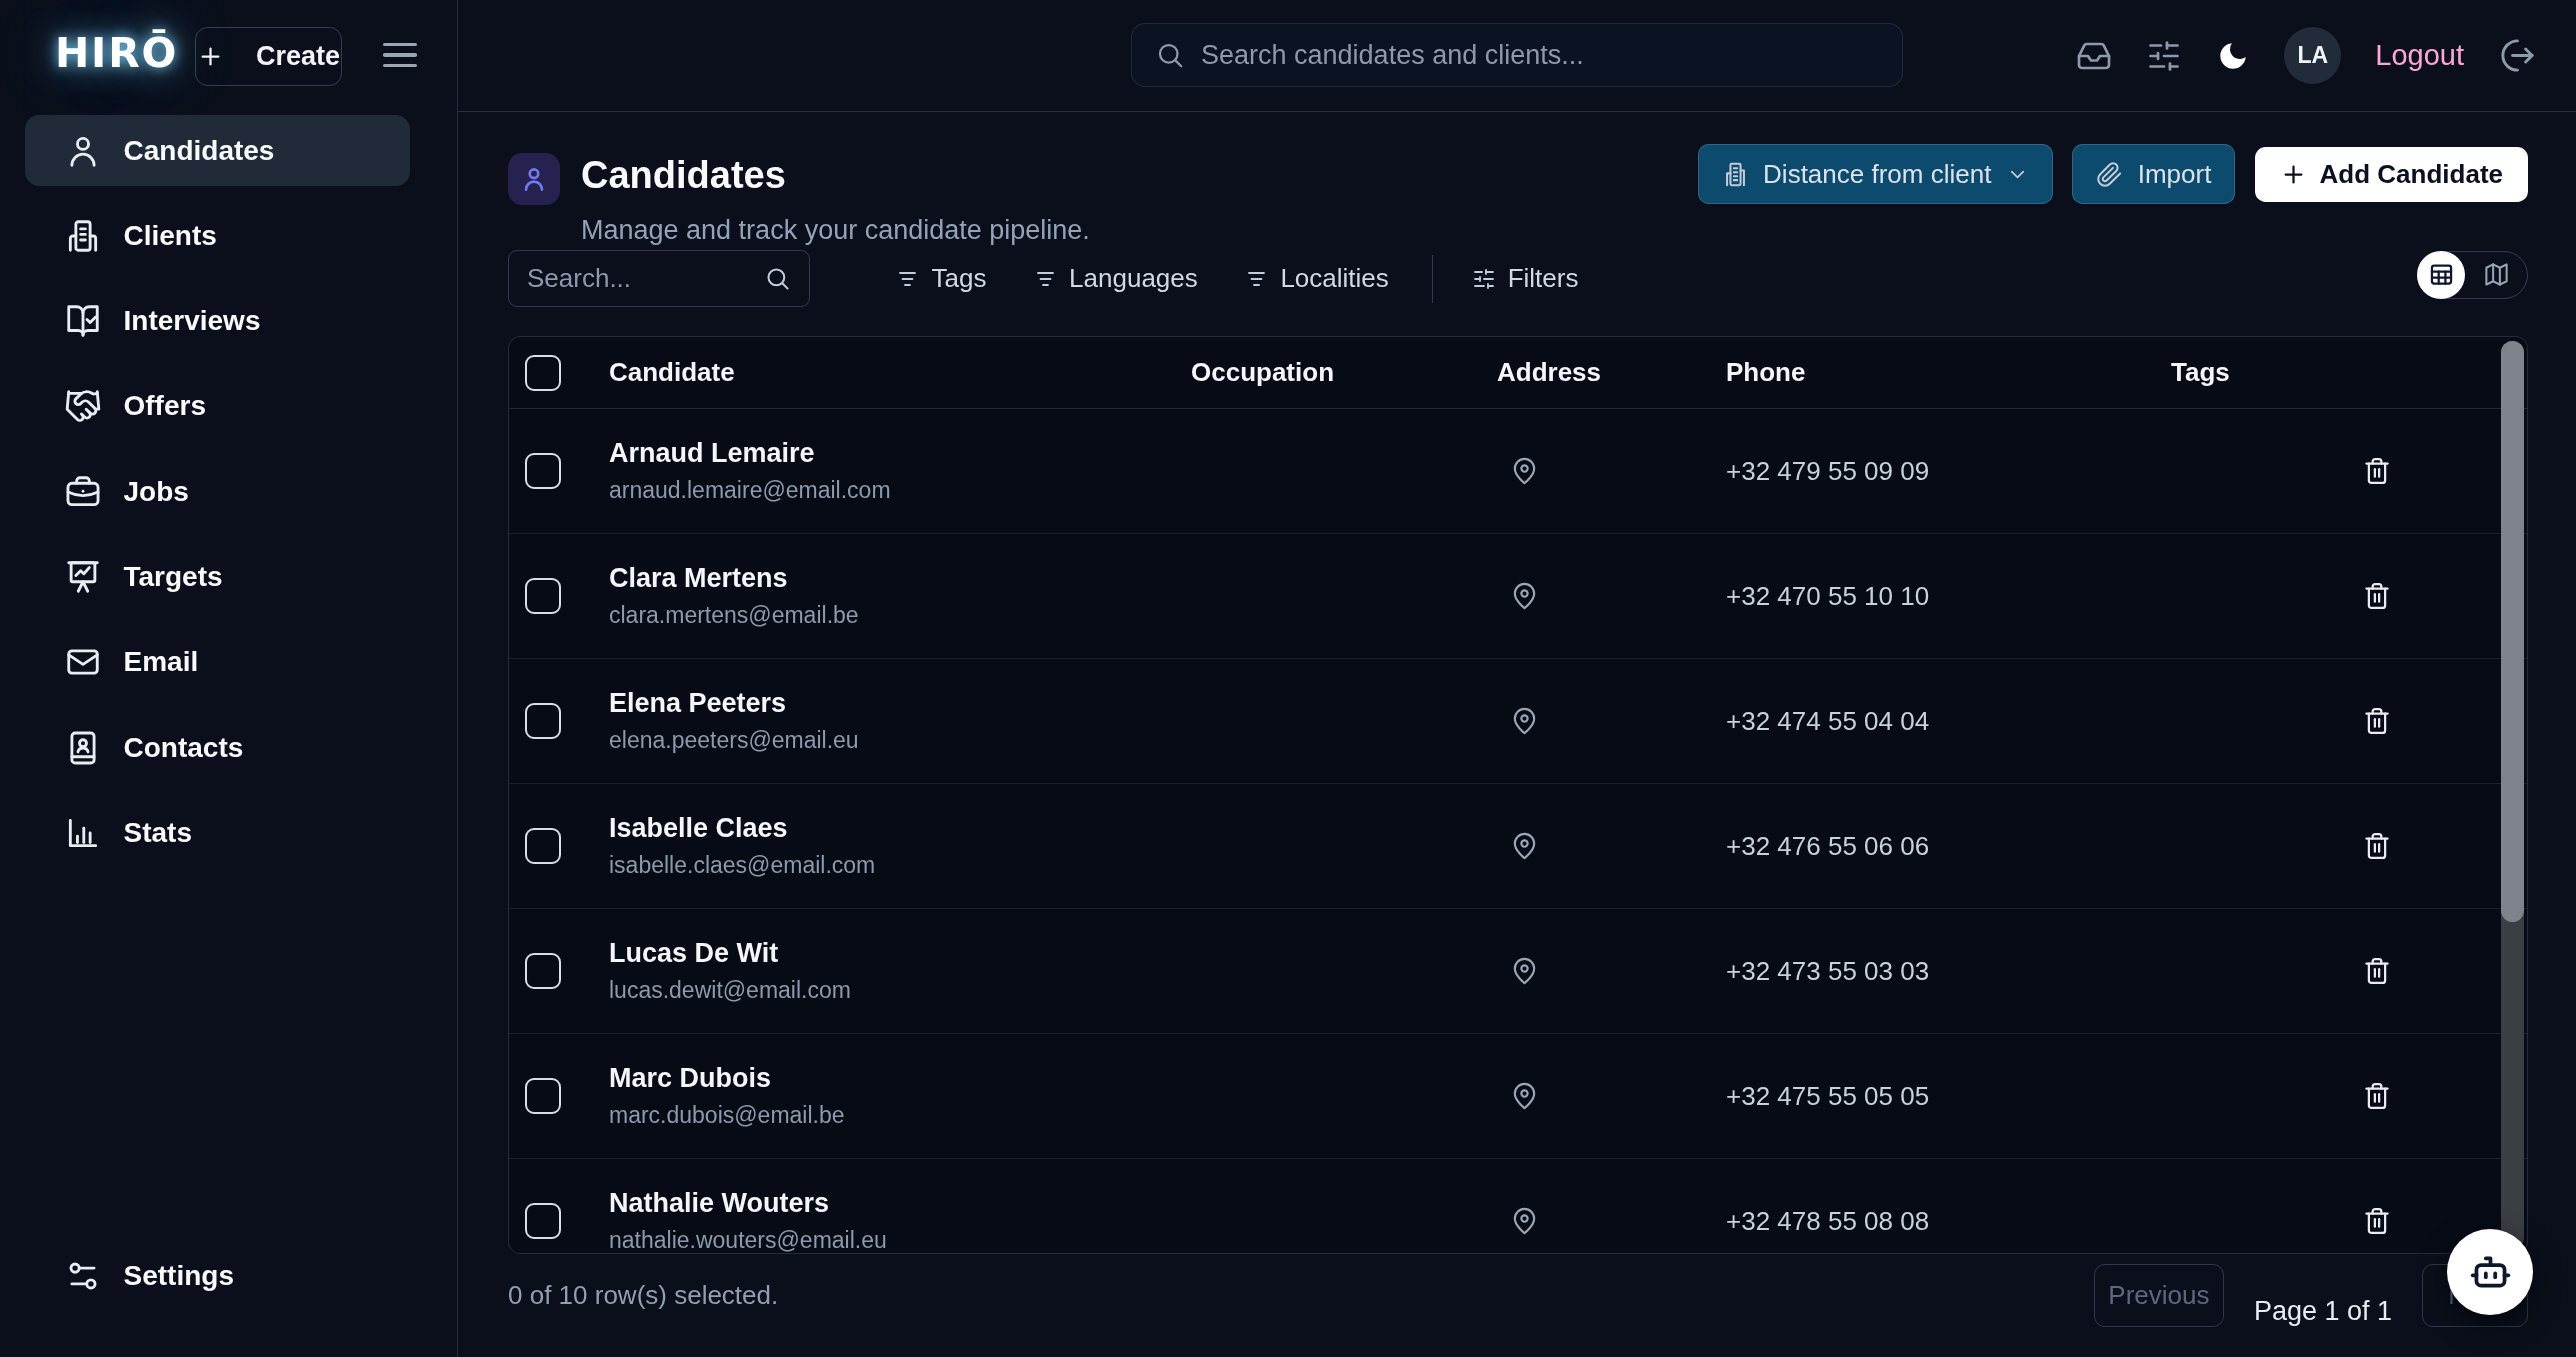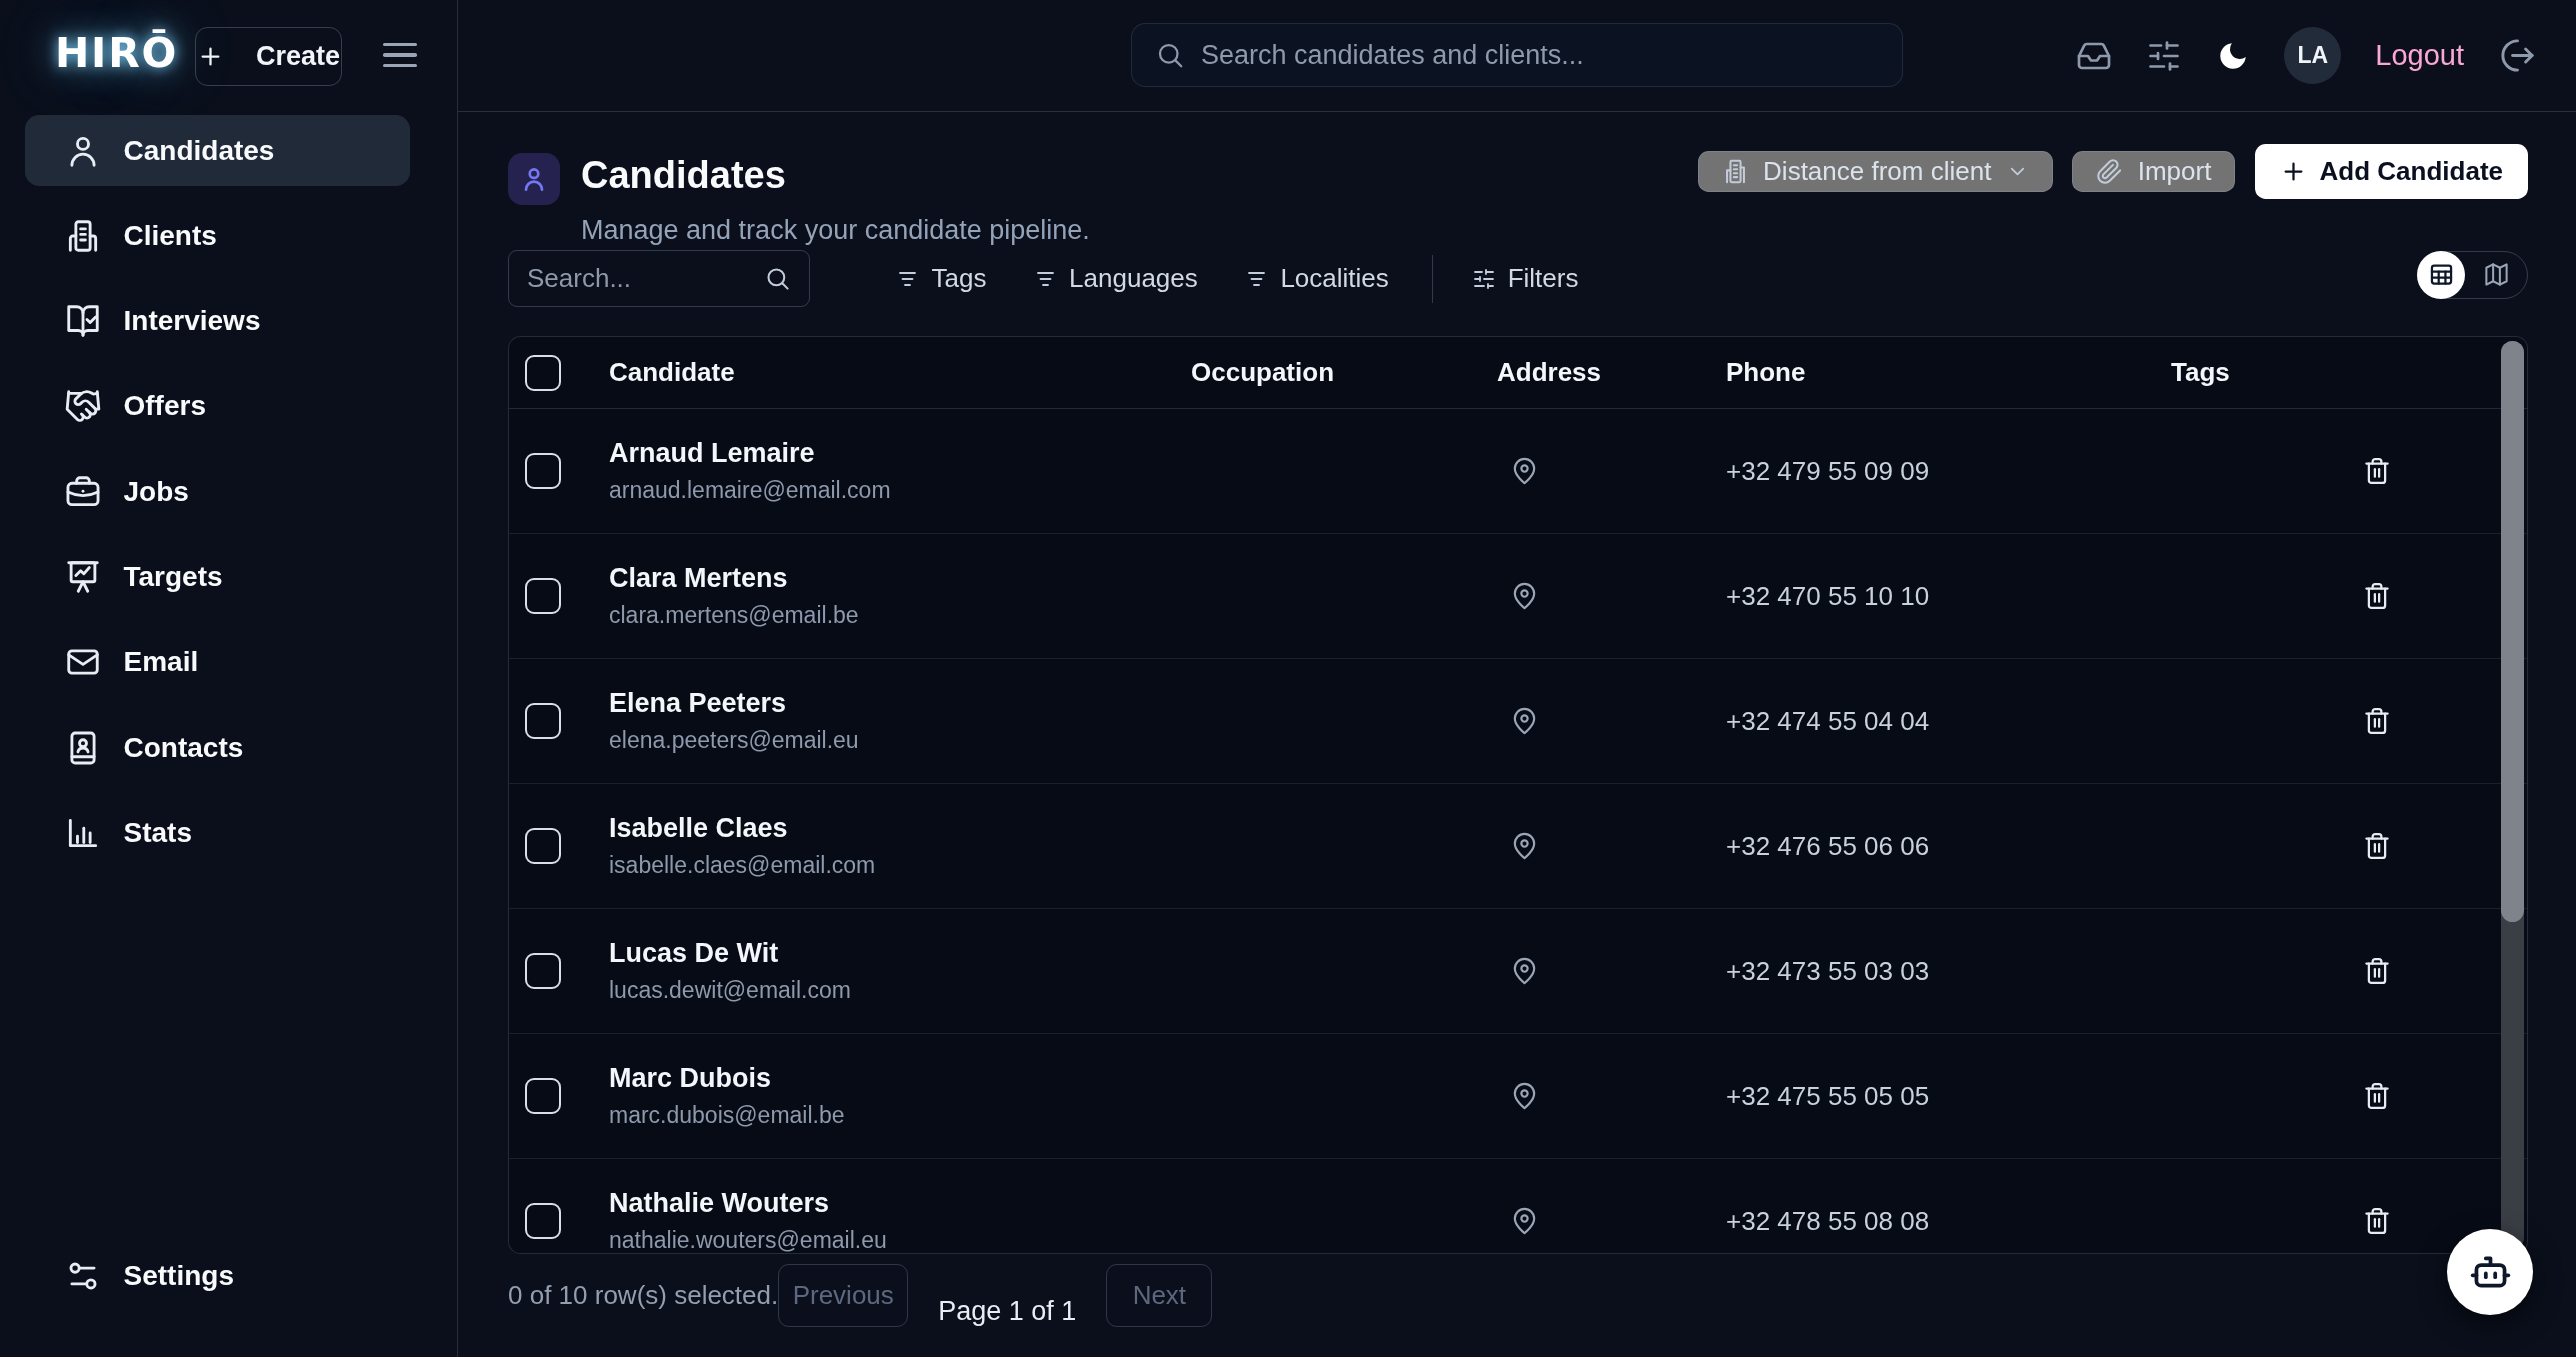--- a/index.html
+++ b/index.html
@@ -40,21 +40,21 @@
   .settings-item { position:absolute; left:25px; bottom:32px; width:385px; }
 
   
   .main { position:absolute; left:458px; top:111px; right:0; bottom:0; }
   .page-icon { position:absolute; left:50px; top:42px; width:52px; height:52px; border-radius:14.3px; background:#262250; display:flex; align-items:center; justify-content:center; color:#7478f5; }
   .page-icon svg { width:32px; height:32px; stroke-width:2; }
   .page-title { position:absolute; left:123px; top:43px; font-size:38px; font-weight:700; color:#f8fafc; }
   .page-subtitle { position:absolute; left:123px; top:104px; font-size:27px; color:#94a3b8; }
 
   .header-actions { position:absolute; top:33px; right:48px; display:flex; gap:19.7px; align-items:center; }
-  .ghost-btn { height:41px; background:#737373; border:1.3px solid rgba(148,163,184,0.3); border-radius:10.7px; display:flex; align-items:center; gap:14.3px; padding:0 23px; font-size:26px; color:#dce3ec; cursor:pointer; }
+  .ghost-btn { height:60px; background:#0c4a6e; border:1.3px solid rgba(148,163,184,0.3); border-radius:10.7px; display:flex; align-items:center; gap:14.3px; padding:0 23px; font-size:26px; color:#dce3ec; cursor:pointer; }
   .ghost-btn svg { width:27px; height:27px; color:#c3ccd9; }
   .ghost-btn .chev { width:23px; height:23px; }
   .primary-btn { height:55px; background:#ffffff; border-radius:10.7px; display:flex; align-items:center; gap:12.5px; padding:0 25px; font-size:26px; font-weight:600; color:#0b1020; cursor:pointer; }
   .primary-btn svg { width:27px; height:27px; color:#0b1020; stroke-width:2; }
 
   .filter-row { position:absolute; left:50px; top:136px; right:48px; height:63px; display:flex; align-items:center; }
   .mini-search { width:302px; height:57px; border:1.3px solid rgba(148,163,184,0.3); border-radius:9px; display:flex; align-items:center; padding:0 18px; gap:12.5px; }
   .mini-search-text { flex:1; font-size:26px; color:#8e99ab; }
   .mini-search svg { width:27px; height:27px; color:#c3ccd9; }
   .chip-btn { display:flex; align-items:center; gap:11.6px; font-size:26px; color:#d2d9e4; cursor:pointer; margin-left:47px; }
@@ -77,21 +77,21 @@
   .cand-name { font-size:27px; font-weight:600; color:#f3f6fa; }
   .cand-email { font-size:23px; color:#8e99ab; margin-top:8px; }
   .c-addr { padding-left:12.5px; }
   .c-addr svg { width:29px; height:30px; color:#9aa5b6; cursor:pointer; }
   .c-phone { font-size:26px; color:#c9d1dc; }
   .c-act svg { width:30px; height:32px; color:#e8ecf2; cursor:pointer; }
   .scrollbar { position:absolute; right:2.7px; top:3.6px; bottom:3.6px; width:23px; background:#3a3e45; border-radius:11.6px; }
   .scroll-thumb { position:absolute; left:0; top:0; width:23px; height:581px; background:#7f848c; border-radius:11.6px; cursor:pointer; }
 
   
-  .table-footer { position:absolute; left:50px; right:48px; top:1152px; height:64px; display:flex; align-items:center; justify-content:flex-start; }
+  .table-footer { position:absolute; left:50px; right:48px; top:1152px; height:64px; display:flex; align-items:center; justify-content:space-between; }
   .selection-text { font-size:26px; color:#939eb0; }
   .pager { display:flex; align-items:center; gap:30px; }
   .page-btn { height:63px; border:1.3px solid rgba(148,163,184,0.28); border-radius:10.7px; display:flex; align-items:center; justify-content:center; font-size:26px; color:#5d6880; cursor:pointer; }
   .prev-btn { width:130px; }
   .next-btn { width:106px; }
   .page-info { font-size:27px; color:#e8edf4;margin-top:32px; }
 
   
   .fab { position:absolute; left:2447px; top:1229px; width:86px; height:86px; border-radius:50%; background:#ffffff; display:flex; align-items:center; justify-content:center; color:#0f172a; box-shadow:0 9px 27px rgba(0,0,0,0.55); cursor:pointer; z-index:10; }
   .fab svg { width:45px; height:45px; stroke-width:2; }

